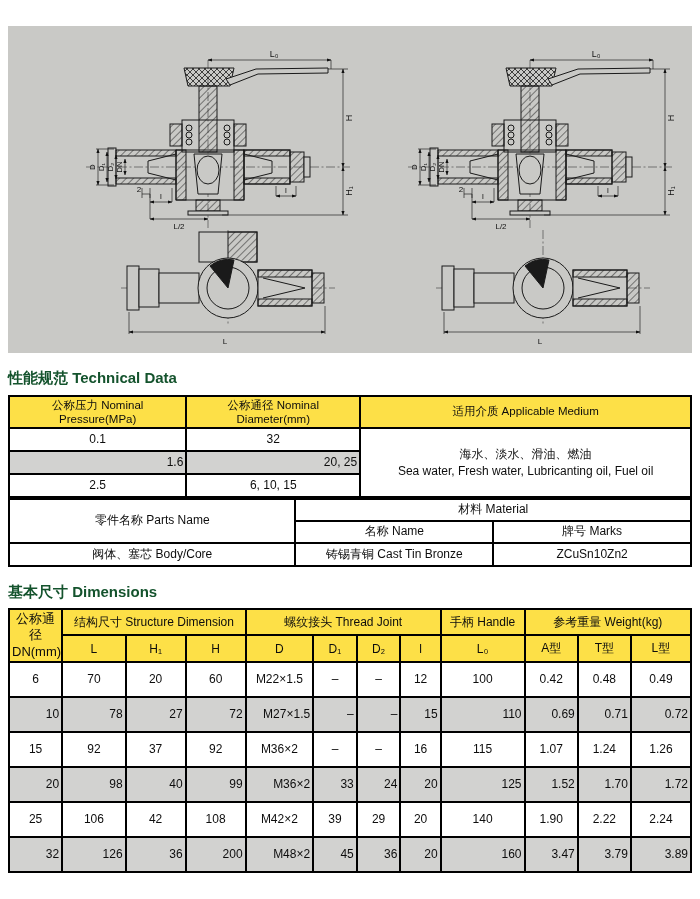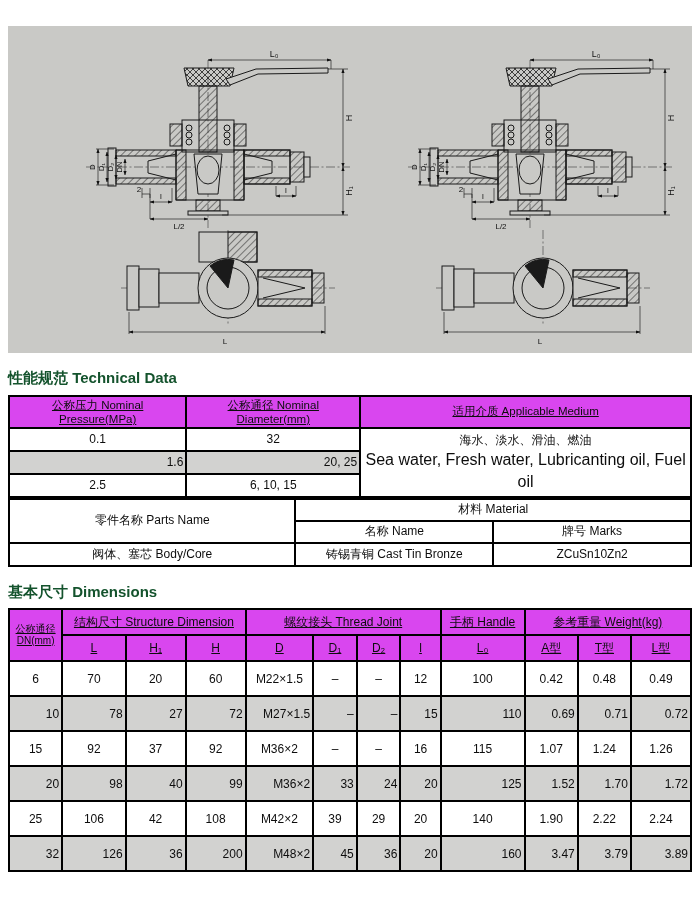--- a/index.html
+++ b/index.html
@@ -26,34 +26,34 @@
     margin:17px 0 8px 0;line-height:1.1;
   }
 
   
   table{width:100%;border-collapse:collapse;table-layout:fixed;}
   th,td{
     border:2px solid #000;text-align:center;vertical-align:middle;
     font-size:12px;font-weight:normal;padding:1px 2px;color:#0d0d0d;
     overflow:hidden;
   }
-  thead th,.hdr{background:#d946ef;text-decoration:underline;}
+  thead th,.hdr{background:#fde047;}
   .alt td{background:#d2d2d0;text-align:right;}
 
   #tech-table th{height:28px;font-size:11.5px;}
   #tech-table td{height:19px;}
   .medium-cell{background:#fff;}
   .medium-cell .cn{font-size:12px;line-height:1.5;}
-  .medium-cell .en{font-size:16px;line-height:1.4;}
+  .medium-cell .en{font-size:12px;line-height:1.4;}
 
   #mat-table th{height:18px;}
   #mat-table td{height:19px;}
 
   #dim-table th{height:22px;font-size:12px;}
-  #dim-table .pre{white-space:pre-line;font-size:10px;line-height:1.25;}
+  #dim-table .pre{white-space:pre-line;font-size:13px;line-height:1.25;}
   #dim-table td{height:31px;font-size:12px;}
 </style>
 </head>
 <body>
 
 <div class="page">
 
   <div class="drawing-panel">
 
     <svg width="0" height="0" aria-hidden="true">

